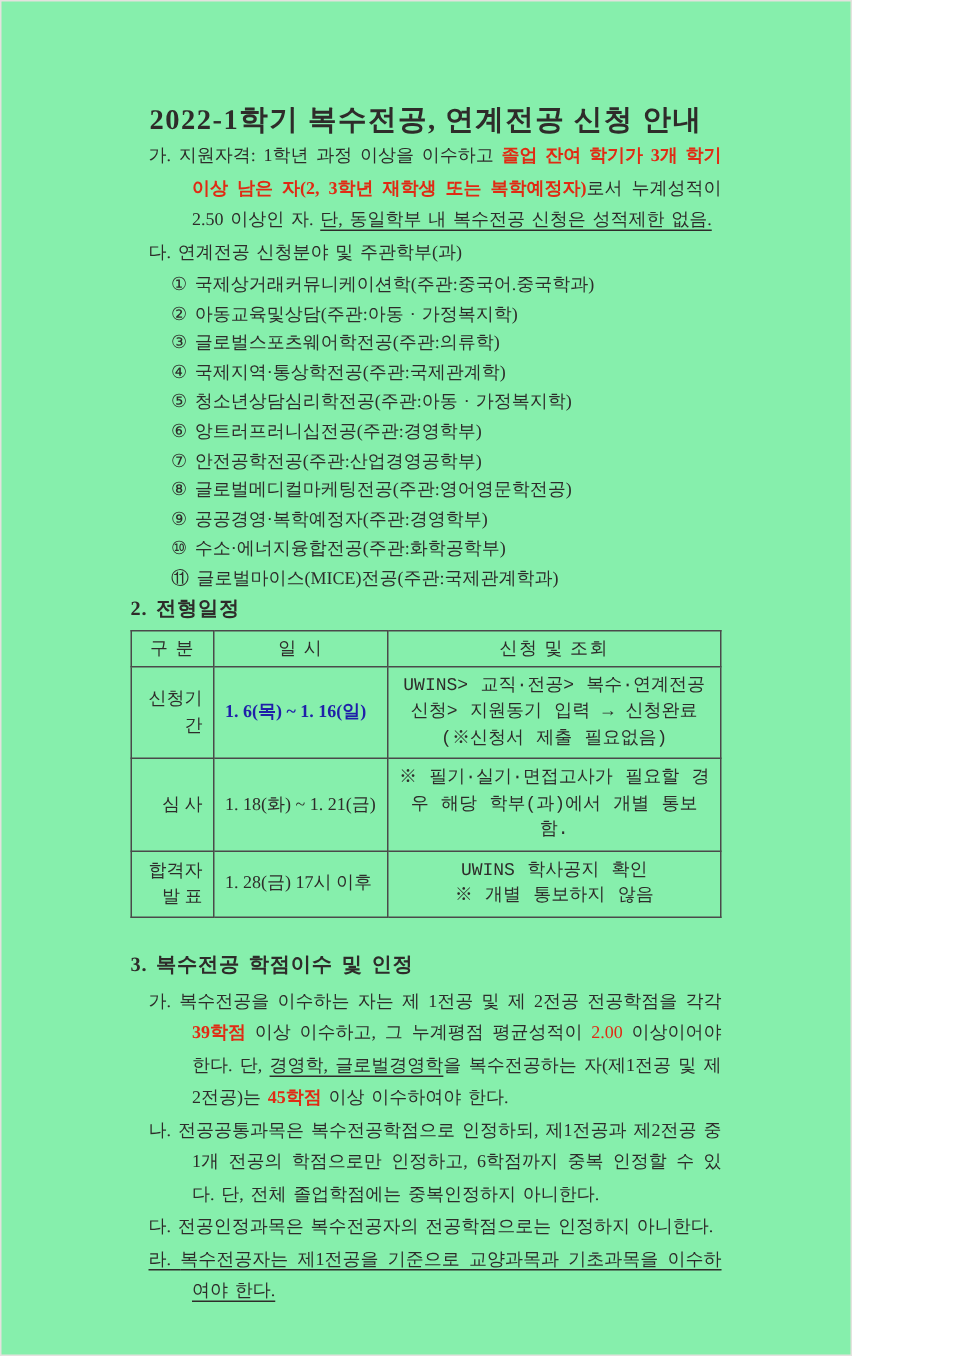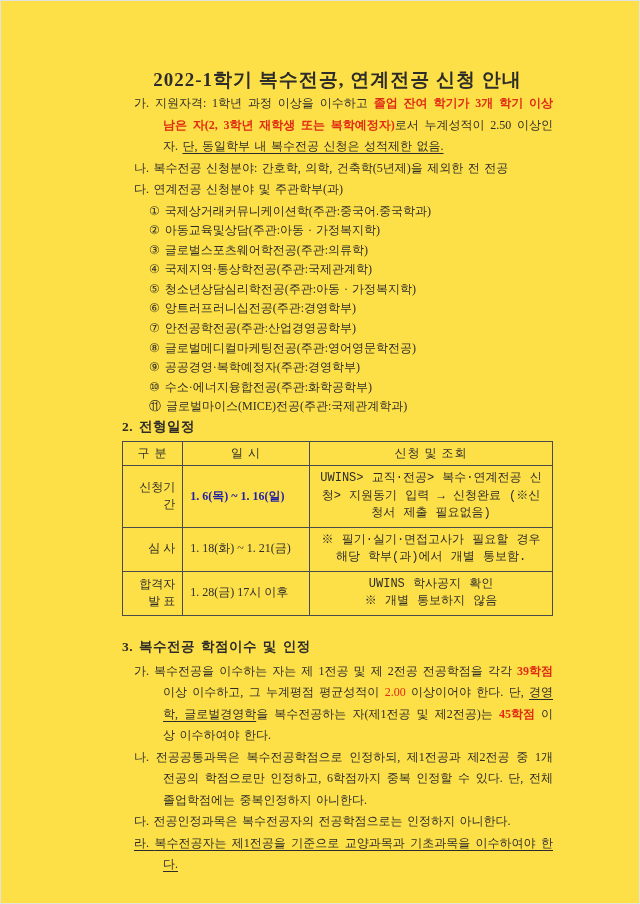--- a/index.html
+++ b/index.html
@@ -1,27 +1,26 @@
 <!DOCTYPE html>
 <html><head>
 <meta charset="utf-8">
 <style>
   html, body { margin: 0; padding: 0; background: #ffffff; }
   .page {
     position: relative;
-    width: 640px;
+    width: 568px;
     height: 904px;
     box-sizing: border-box;
-    background: #fde047;
+    background: #86efac;
     border: 1px solid #e4e2de;
     overflow: hidden;
     font-family: "Liberation Serif", "DejaVu Serif", serif;
     color: #2e2c2a;
     font-size: 12px;
-    padding-left: 35px;
   }
   .title {
     margin-top: 66px;
     text-align: center;
     font-size: 19px;
     font-weight: bold;
     letter-spacing: 1px;
   }
   .content { padding: 0 86px; }
   .sec-h {
@@ -75,24 +74,20 @@
   <div class="title">2022-1학기 복수전공, 연계전공 신청 안내</div>
 
   <div class="content">
 
 
     <p class="para hang">
       <span class="lbl">가.</span>
       <span>지원자격: 1학년 과정 이상을 이수하고 </span><span class="rb">졸업 잔여 학기가 3개 학기 이상 남은 자(2, 3학년 재학생 또는 복학예정자)</span><span>로서 누계성적이 2.50 이상인 자. </span><span class="u">단, 동일학부 내 복수전공 신청은 성적제한 없음.</span>
     </p>
 
-    <p class="para hang">
-      <span class="lbl">나.</span>
-      <span>복수전공 신청분야: 간호학, 의학, 건축학(5년제)을 제외한 전 전공</span>
-    </p>
 
     <p class="para hang">
       <span class="lbl">다.</span>
       <span>연계전공 신청분야 및 주관학부(과)</span>
     </p>
 
     <div class="lm-list">
       <div class="lm"><span class="lm-num">①</span><span>국제상거래커뮤니케이션학(주관:중국어.중국학과)</span></div>
       <div class="lm"><span class="lm-num">②</span><span>아동교육및상담(주관:아동 · 가정복지학)</span></div>
       <div class="lm"><span class="lm-num">③</span><span>글로벌스포츠웨어학전공(주관:의류학)</span></div>

